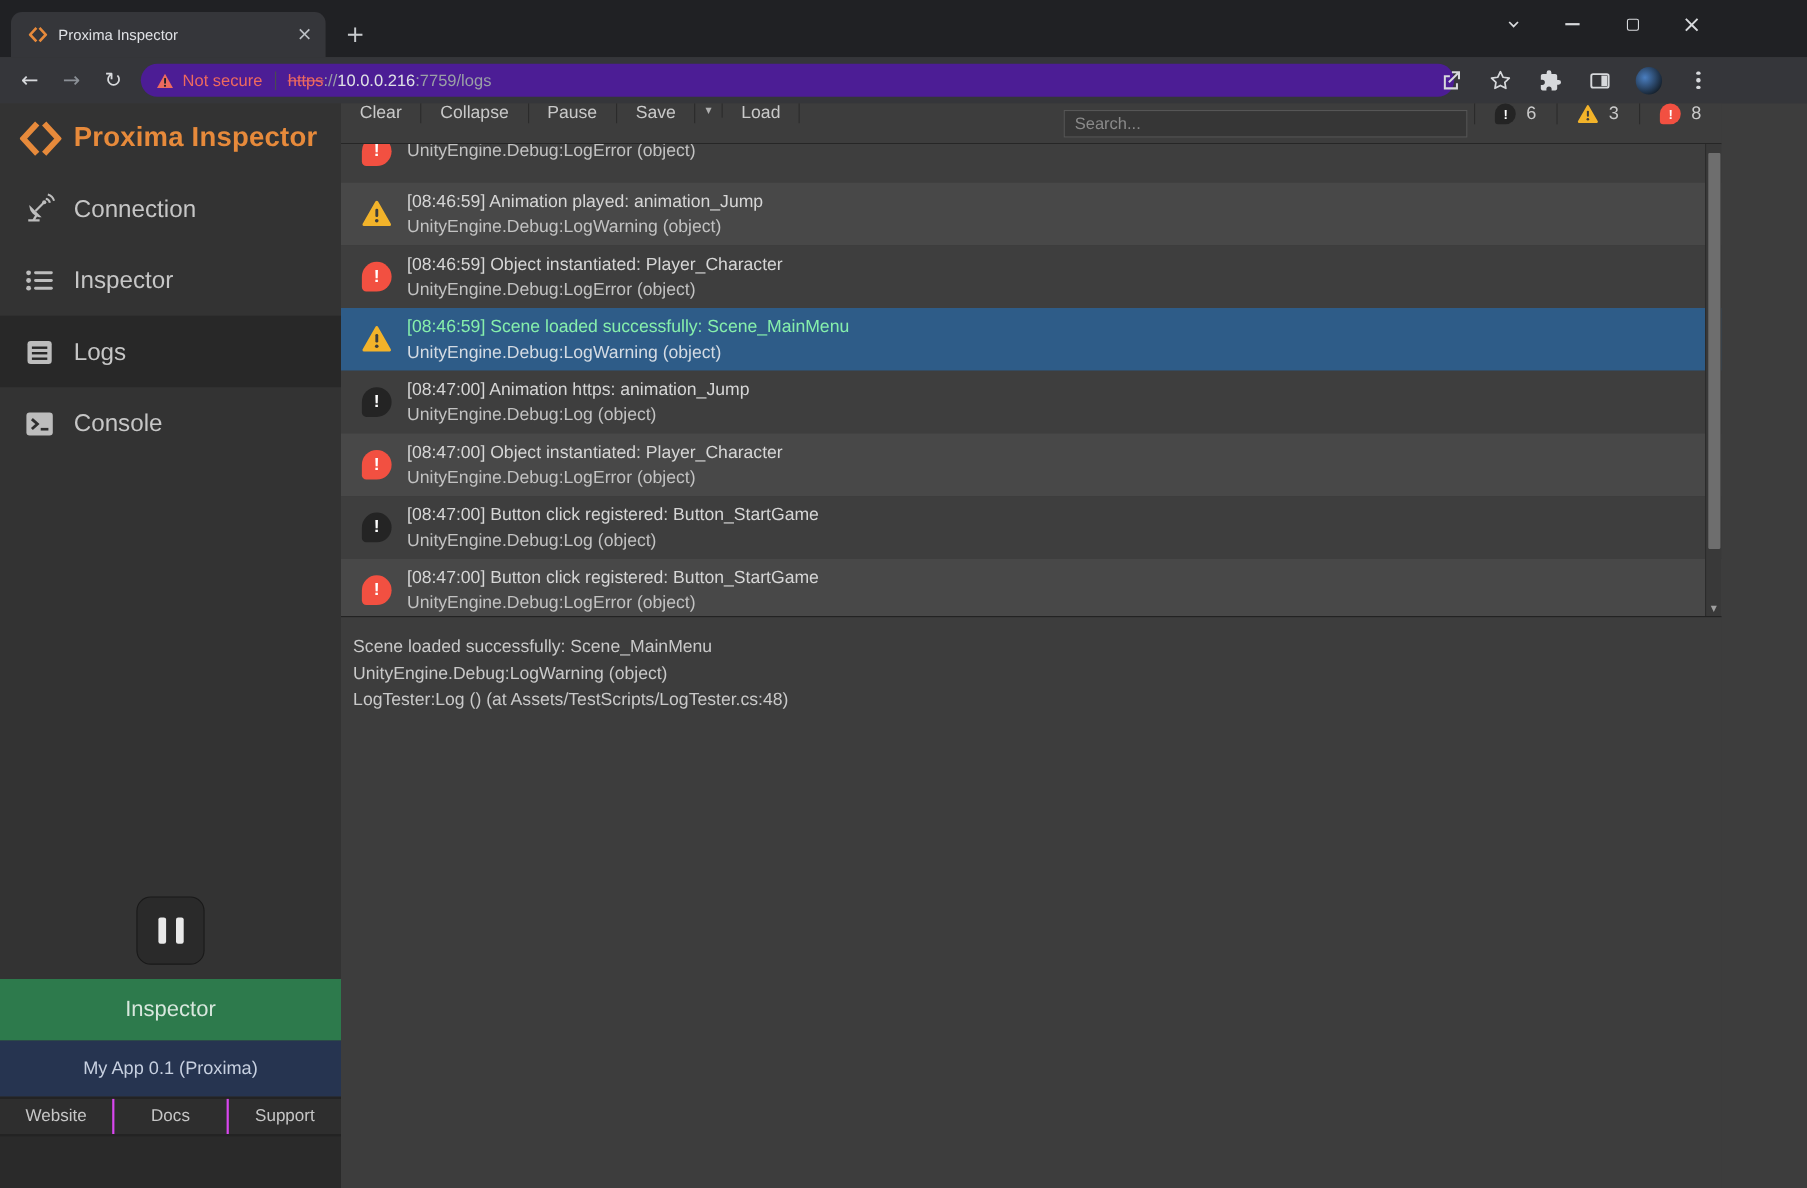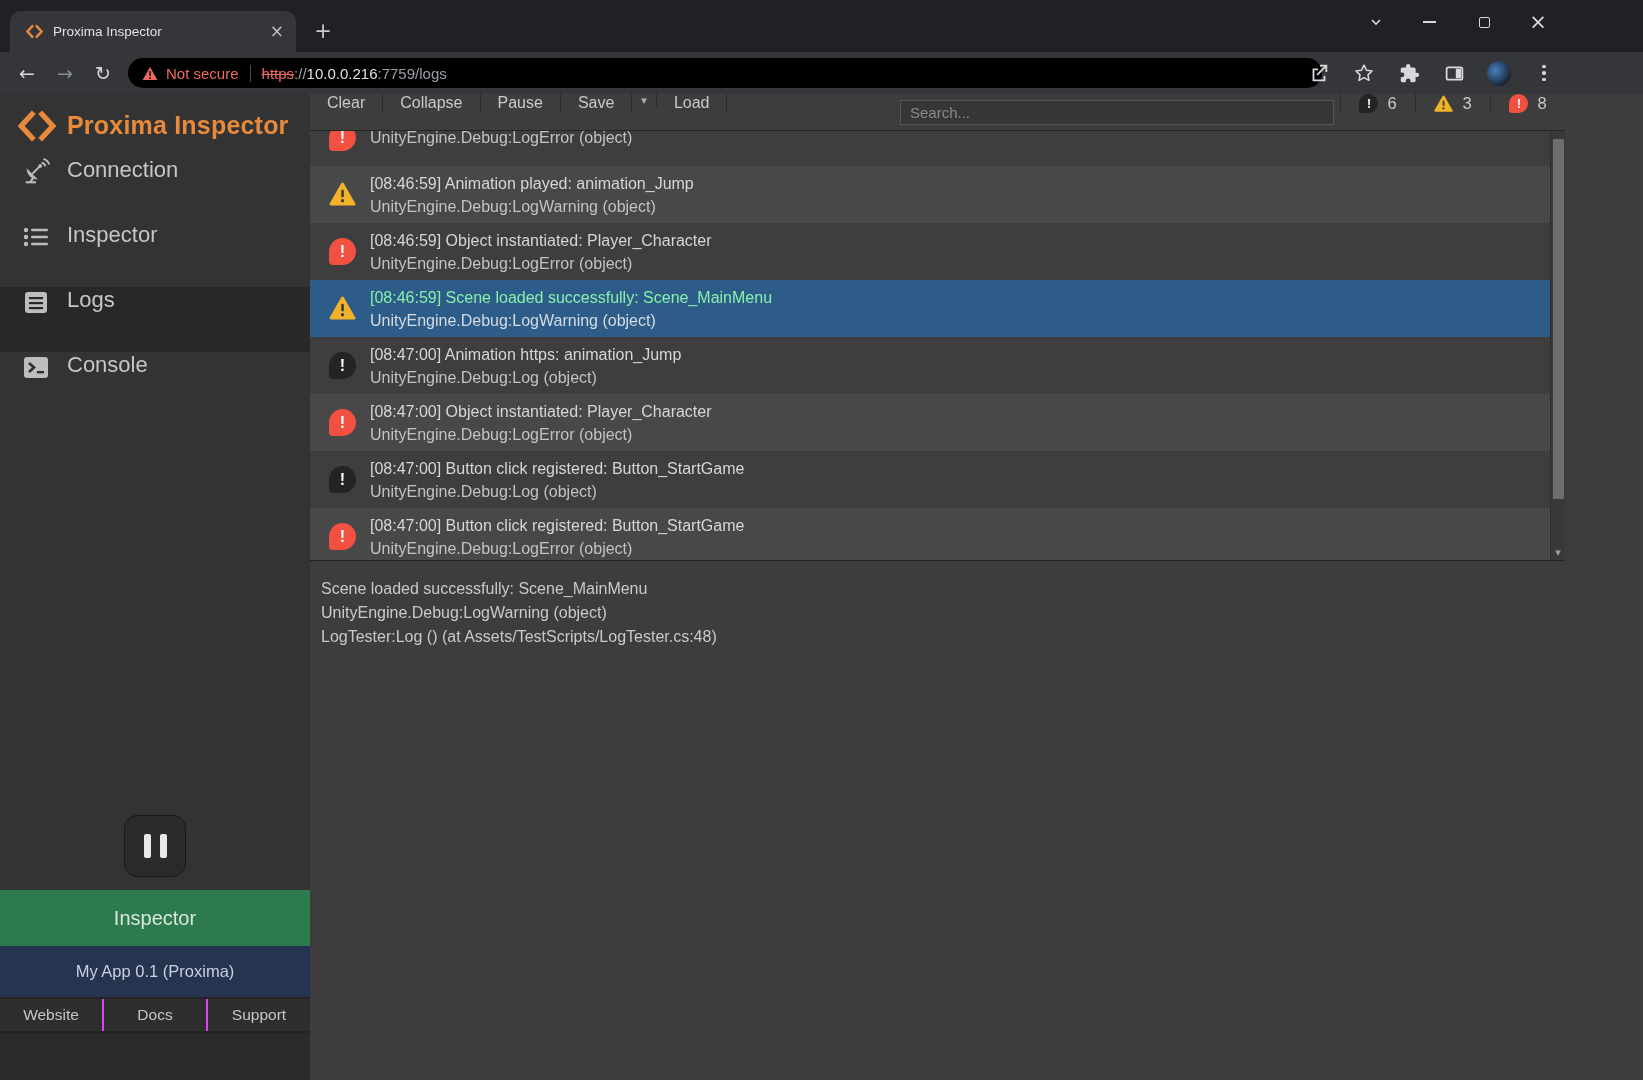--- a/index.html
+++ b/index.html
@@ -20,21 +20,21 @@
   .winctl{position:absolute;top:8px;width:28px;height:28px;display:flex;align-items:center;justify-content:center;
           color:#d7d9dc;cursor:pointer}
   .mini{width:13px;height:2px;background:#d7d9dc}
   .maxi{width:11px;height:11px;border:1.7px solid #d7d9dc;border-radius:2px}
   .winx{font-size:21px;line-height:1}
 
   #navbar{position:absolute;left:0;top:52px;width:1643px;height:42px;background:#35363a}
   .navbtn{position:absolute;top:8px;width:26px;height:26px;display:flex;align-items:center;justify-content:center;
           font-size:19px;color:#d7d9dc;cursor:pointer}
   .navbtn.dim{color:#8b9096}
-  .urlbar{position:absolute;left:128px;top:6px;width:1194px;height:30px;border-radius:15px;background:#000000;
+  .urlbar{position:absolute;left:128px;top:6px;width:1194px;height:30px;border-radius:15px;background:#4c1d95;
           display:flex;align-items:center;padding-left:14px;font-size:15px;white-space:nowrap}
   .sec-label{color:#ee6a5f;margin:0 11px 0 8px}
   .url-div{width:1px;height:17px;background:#494c50;margin-right:11px}
   .u-scheme{color:#ee6a5f;text-decoration:line-through}
   .u-sep{color:#9aa0a6}
   .u-host{color:#dfe1e5}
   .u-path{color:#9aa0a6}
   .nav-right{position:absolute;right:87px;top:6px;height:30px;display:flex;align-items:center;gap:21px}
   .nav-right .ic{width:24px;height:24px;display:flex;align-items:center;justify-content:center;cursor:pointer}
   .avatar{width:25px;height:25px;border-radius:50%;background:radial-gradient(circle at 35% 38%,#4a7ec0,#16222f 75%)}
@@ -42,21 +42,21 @@
   .menu-dots i{width:3.5px;height:3.5px;border-radius:50%;background:#d7d9dc}
 
   
   #page{position:absolute;left:0;top:94px;width:1643px;height:986px}
 
   
   #sidebar{position:absolute;left:0;top:0;width:310px;height:986px;background:#333;
            display:flex;flex-direction:column}
   .logo-row{height:63px;display:flex;align-items:center;padding-left:18px;gap:11px}
   .logo-text{color:#e78a3b;font-size:25px;font-weight:700;letter-spacing:.2px}
-  .side-item{height:65px;display:flex;align-items:flex-start;padding-left:21px;gap:16px;
+  .side-item{height:65px;display:flex;align-items:center;padding-left:21px;gap:16px;
              color:#c6c6c6;font-size:22px;cursor:pointer}
   .side-item.selected{background:#282828}
   .side-icon{width:30px;height:30px;display:flex;align-items:center;justify-content:center}
   .pause-wrap{margin-top:auto;display:flex;justify-content:center;margin-bottom:13px}
   .big-pause{width:62px;height:62px;border-radius:13px;background:#2a2a2a;border:1px solid #191919;
              display:flex;align-items:center;justify-content:center;gap:9px;cursor:pointer}
   .big-pause .bar{width:7px;height:24px;background:#e9e9e9;border-radius:2px}
   .connected{height:56px;background:#2d7a4c;color:#d8e7dd;display:flex;align-items:center;
              justify-content:center;font-size:20px}
   .appinfo{height:51px;background:#263450;color:#c7d0e0;display:flex;align-items:center;
@@ -66,21 +66,21 @@
          font-size:15.5px;border-right:2px solid #d946ef;cursor:pointer}
   .flink:last-child{border-right:none}
   .side-bottom-strip{height:49px;background:#2a2a2a;border-top:2px solid #232323}
 
   
   #main{position:absolute;left:310px;top:0;width:1255px;height:986px;display:flex;flex-direction:column;background:#3d3d3d}
   .toolbar{height:37px;display:flex;align-items:flex-start;border-bottom:1px solid #262626}
   .tbtn{background:none;border:none;border-right:1px solid #2b2b2b;color:#c9c9c9;font-size:16px;
         padding:0 17px;font-family:inherit;cursor:pointer}
   .tbtn.caret{padding:0 9px;font-size:11px;color:#b0b0b0}
-  .search{margin-left:auto;align-self:center;width:434px;height:25px;background:#363636;
+  .search{margin-left:auto;align-self:center;width:367px;height:25px;background:#363636;
           border:1px solid #565656;color:#ccc;padding:0 9px;font-size:15px;margin-right:6px;font-family:inherit}
   .search::placeholder{color:#8a8a8a}
   .counter{width:75px;border-left:1px solid #2b2b2b;display:flex;align-items:center;justify-content:center;
            gap:9px;color:#c9c9c9;font-size:16.5px;cursor:pointer}
 
   .loglist{height:430px;position:relative;overflow:hidden;border-bottom:1px solid #232323;background:#3d3d3d}
   .rows{margin-top:-22px}
   .log-row{height:57px;display:flex;align-items:center;padding:0 15px 0 19px;cursor:pointer}
   .log-row.dark{background:#3e3e3e}
   .log-row.light{background:#484848}

